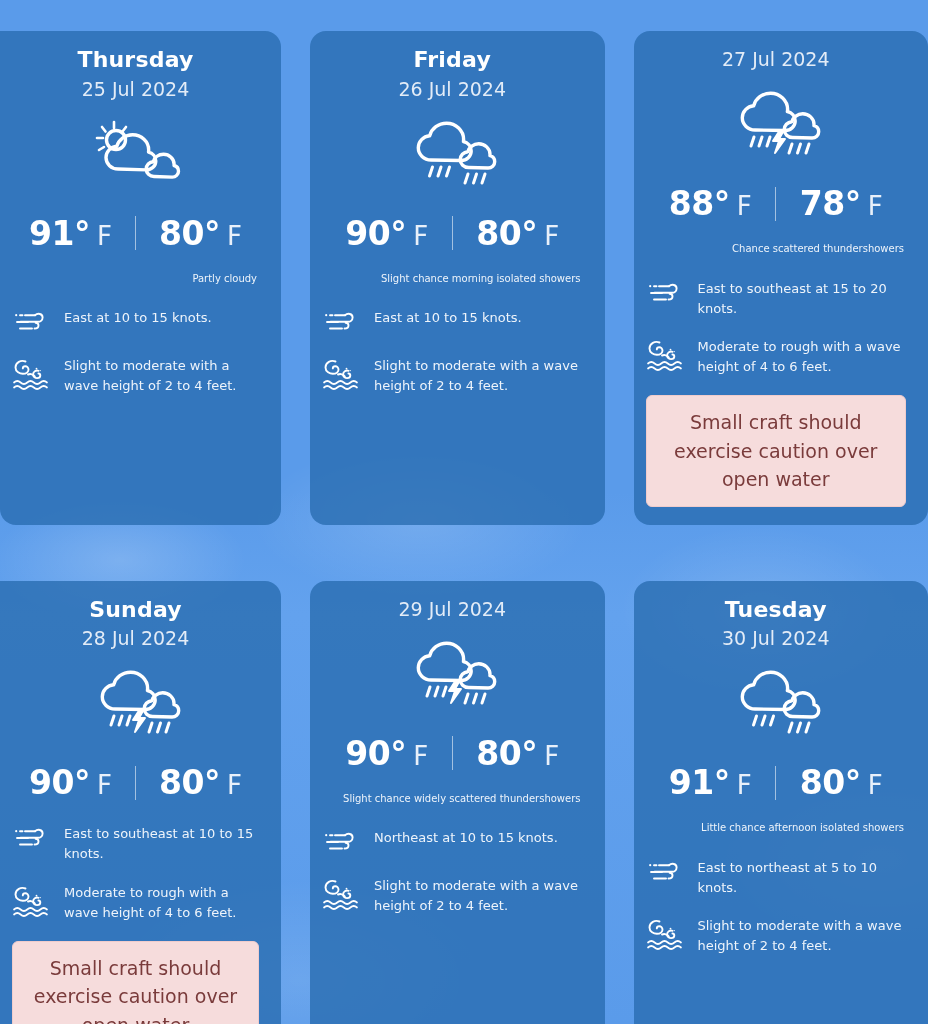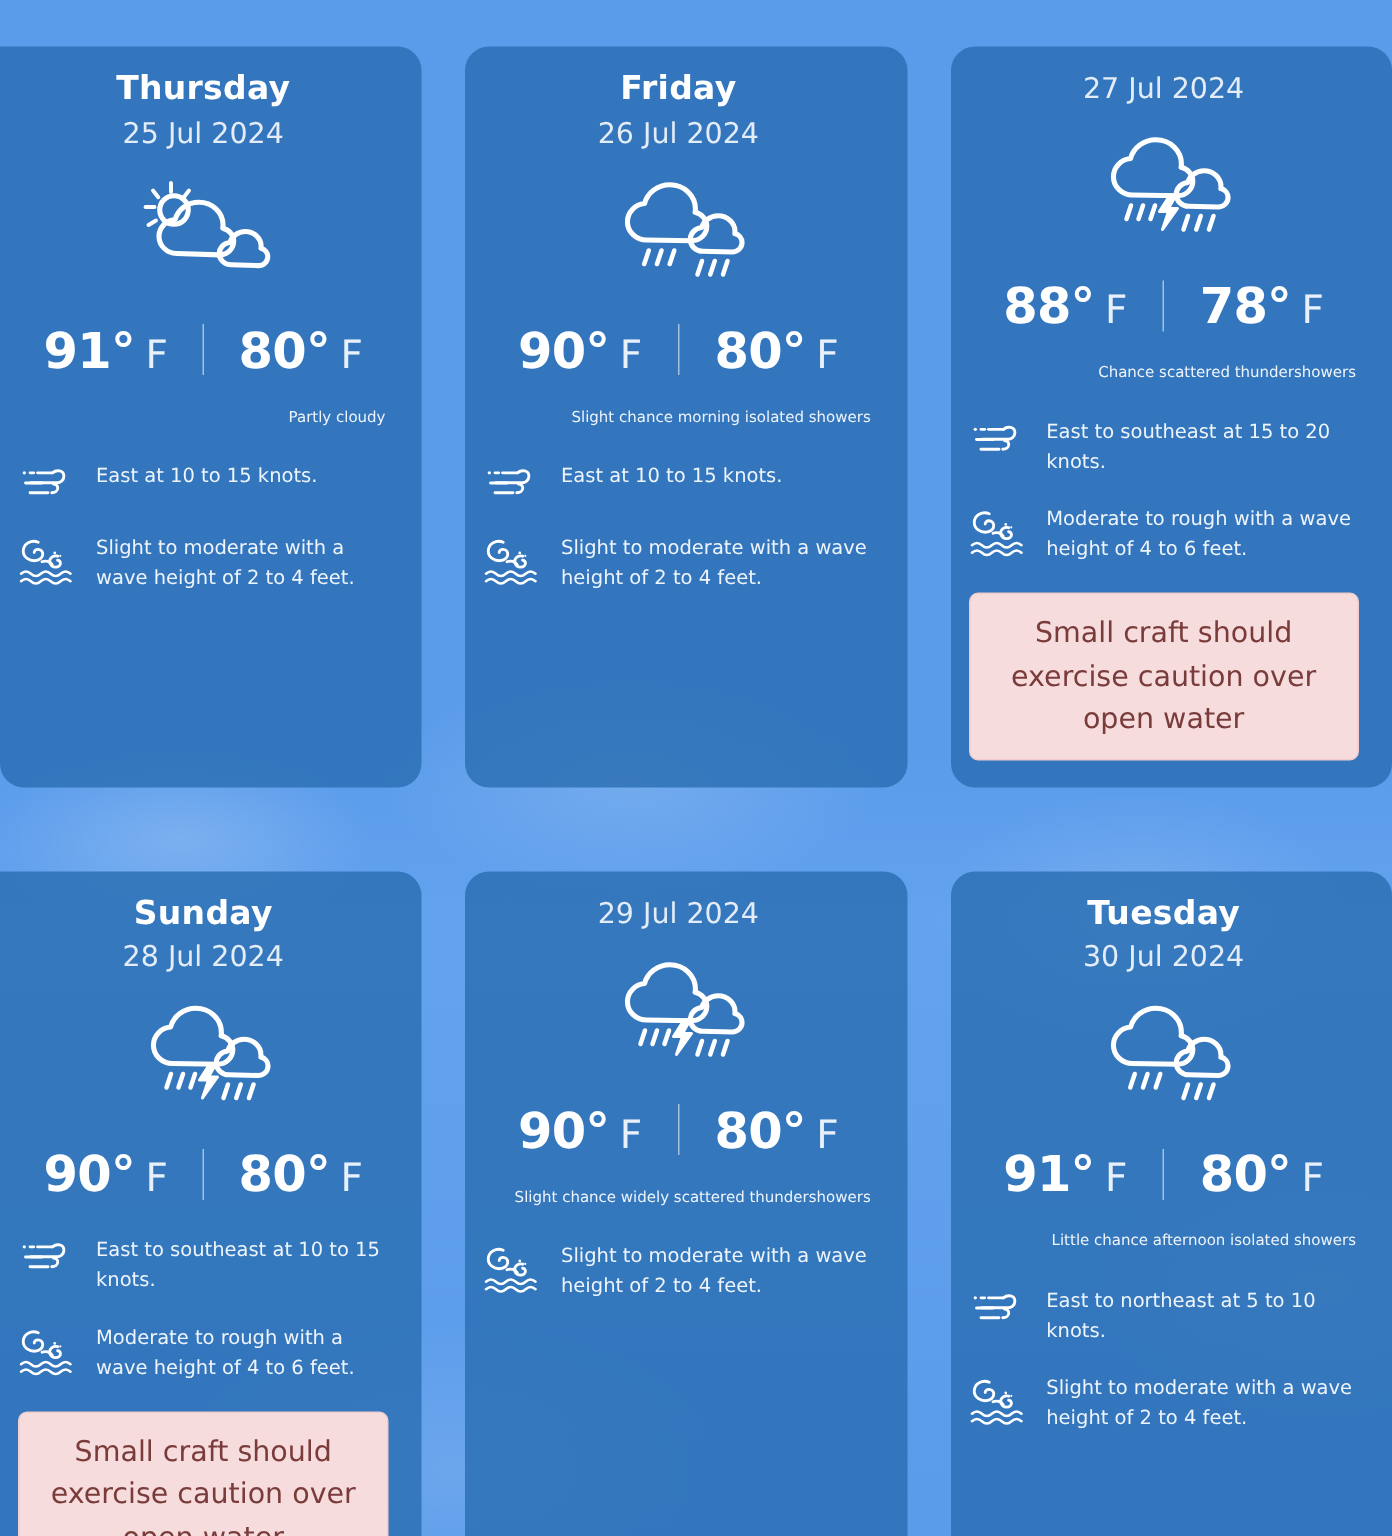--- a/index.html
+++ b/index.html
@@ -429,20 +429,34 @@
       <div class="temp-sep"></div>
       <div class="temp-block">
         <span class="temp-val"><span>80</span><span>°</span></span>
         <span class="temp-unit">F</span>
       </div>
     </div>
     <div class="summary">Slight chance widely scattered thundershowers</div>
     <div class="details">
       <div class="detail-row">
         <span class="detail-icon">
+<svg width="34" height="28" viewBox="0 0 34 28" fill="none" stroke="#ffffff" stroke-width="1.9" stroke-linecap="round" stroke-linejoin="round">
+  <circle cx="2.2" cy="5.2" r="1.1" fill="#ffffff" stroke="none"></circle>
+  <line x1="6" y1="5.2" x2="8.5" y2="5.2"></line>
+  <line x1="11" y1="5.2" x2="21" y2="5.2"></line>
+  <path d="M21 5.2c2.8-2.4 7.6-1.6 7.6 2.3 0 3-2.6 4.3-4.5 4.3H6.5"></path>
+  <line x1="3" y1="12" x2="14" y2="12"></line>
+  <path d="M20.5 18.5c2.4 0 4-1.4 4-3.1 0-1.6-1.3-2.7-2.9-2.7"></path>
+  <line x1="6" y1="18.5" x2="18" y2="18.5"></line>
+</svg>
+</span>
+        <span class="detail-text">Northeast at 10 to 15 knots.</span>
+      </div>
+      <div class="detail-row">
+        <span class="detail-icon">
 <svg width="38" height="34" viewBox="0 0 38 34" fill="none" stroke="#ffffff" stroke-width="1.9" stroke-linecap="round" stroke-linejoin="round">
   <path d="M13.5 3.5C9 1.6 3.5 4.3 3.5 9.4c0 4.5 4.4 6.4 7.4 6.4 3.6 0 5.6-2.2 5.6-4.3 0-2-1.6-3.3-3.2-3.3-1.5 0-2.5 1-2.5 2.2"></path>
   <path d="M16 16.5c2.4-1 5.6-.2 6.8 2"></path>
   <path d="M26.5 12.8c-2.6-.8-5.4.8-5.4 3.6 0 2.5 2.3 3.7 4 3.7 2 0 3.2-1.3 3.2-2.6 0-1.2-.9-2-1.9-2"></path>
   <circle cx="24.5" cy="10.6" r="0.9" fill="#ffffff" stroke="none"></circle>
   <circle cx="28.2" cy="12.6" r="0.7" fill="#ffffff" stroke="none"></circle>
   <path d="M2 24.5c2.2-2 4.4-2 6.6 0s4.4 2 6.6 0 4.4-2 6.6 0 4.4 2 6.6 0 4.4-2 6.6 0" stroke-width="1.7"></path>
   <path d="M2 29.5c2.2-2 4.4-2 6.6 0s4.4 2 6.6 0 4.4-2 6.6 0 4.4 2 6.6 0 4.4-2 6.6 0" stroke-width="1.7"></path>
 </svg>
 </span>

